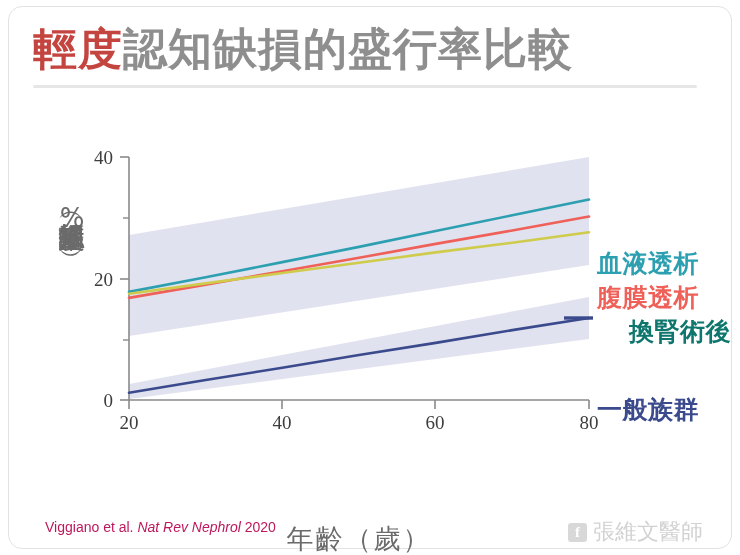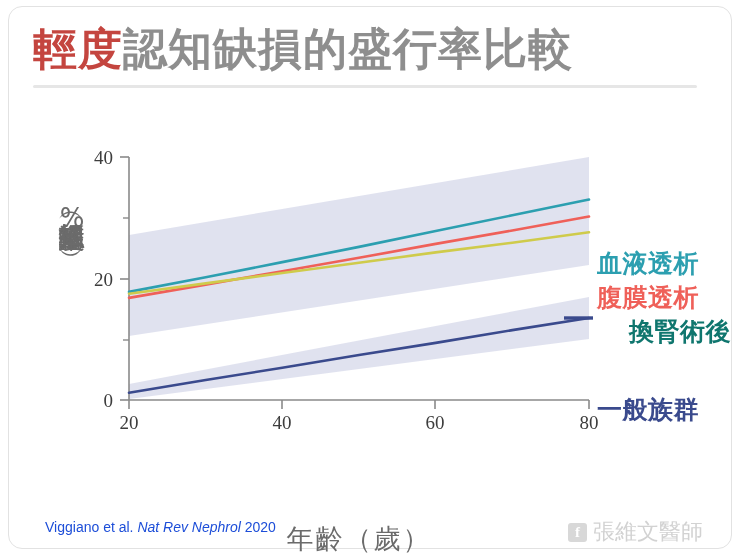--- a/index.html
+++ b/index.html
@@ -63,21 +63,21 @@
     letter-spacing:0.5px;
   }
   #lg0{left:588px;top:148px;color:#2c9fb0;}
   #lg1{left:588px;top:182px;color:#ef6059;}
   #lg2{left:588px;top:216px;color:#0f766e;margin-left:32px;}
   #lg3{left:588px;top:294px;color:#3a4a8d;text-align:center;}
 
   
   #citation{
     position:absolute;left:36px;top:512px;
-    font-size:14px;color:#1d4ed8;white-space:nowrap;
+    font-size:14px;color:#be185d;white-space:nowrap;
     font-family:"Liberation Sans",sans-serif;
   }
   #citation .journal{font-style:italic;}
   #watermark{
     position:absolute;right:28px;top:510px;
     display:flex;align-items:center;gap:6px;
   }
   #fb-icon{
     width:19px;height:19px;background:#d8d8d8;border-radius:3px;
     color:#fff;font-weight:bold;font-size:15px;line-height:19px;

